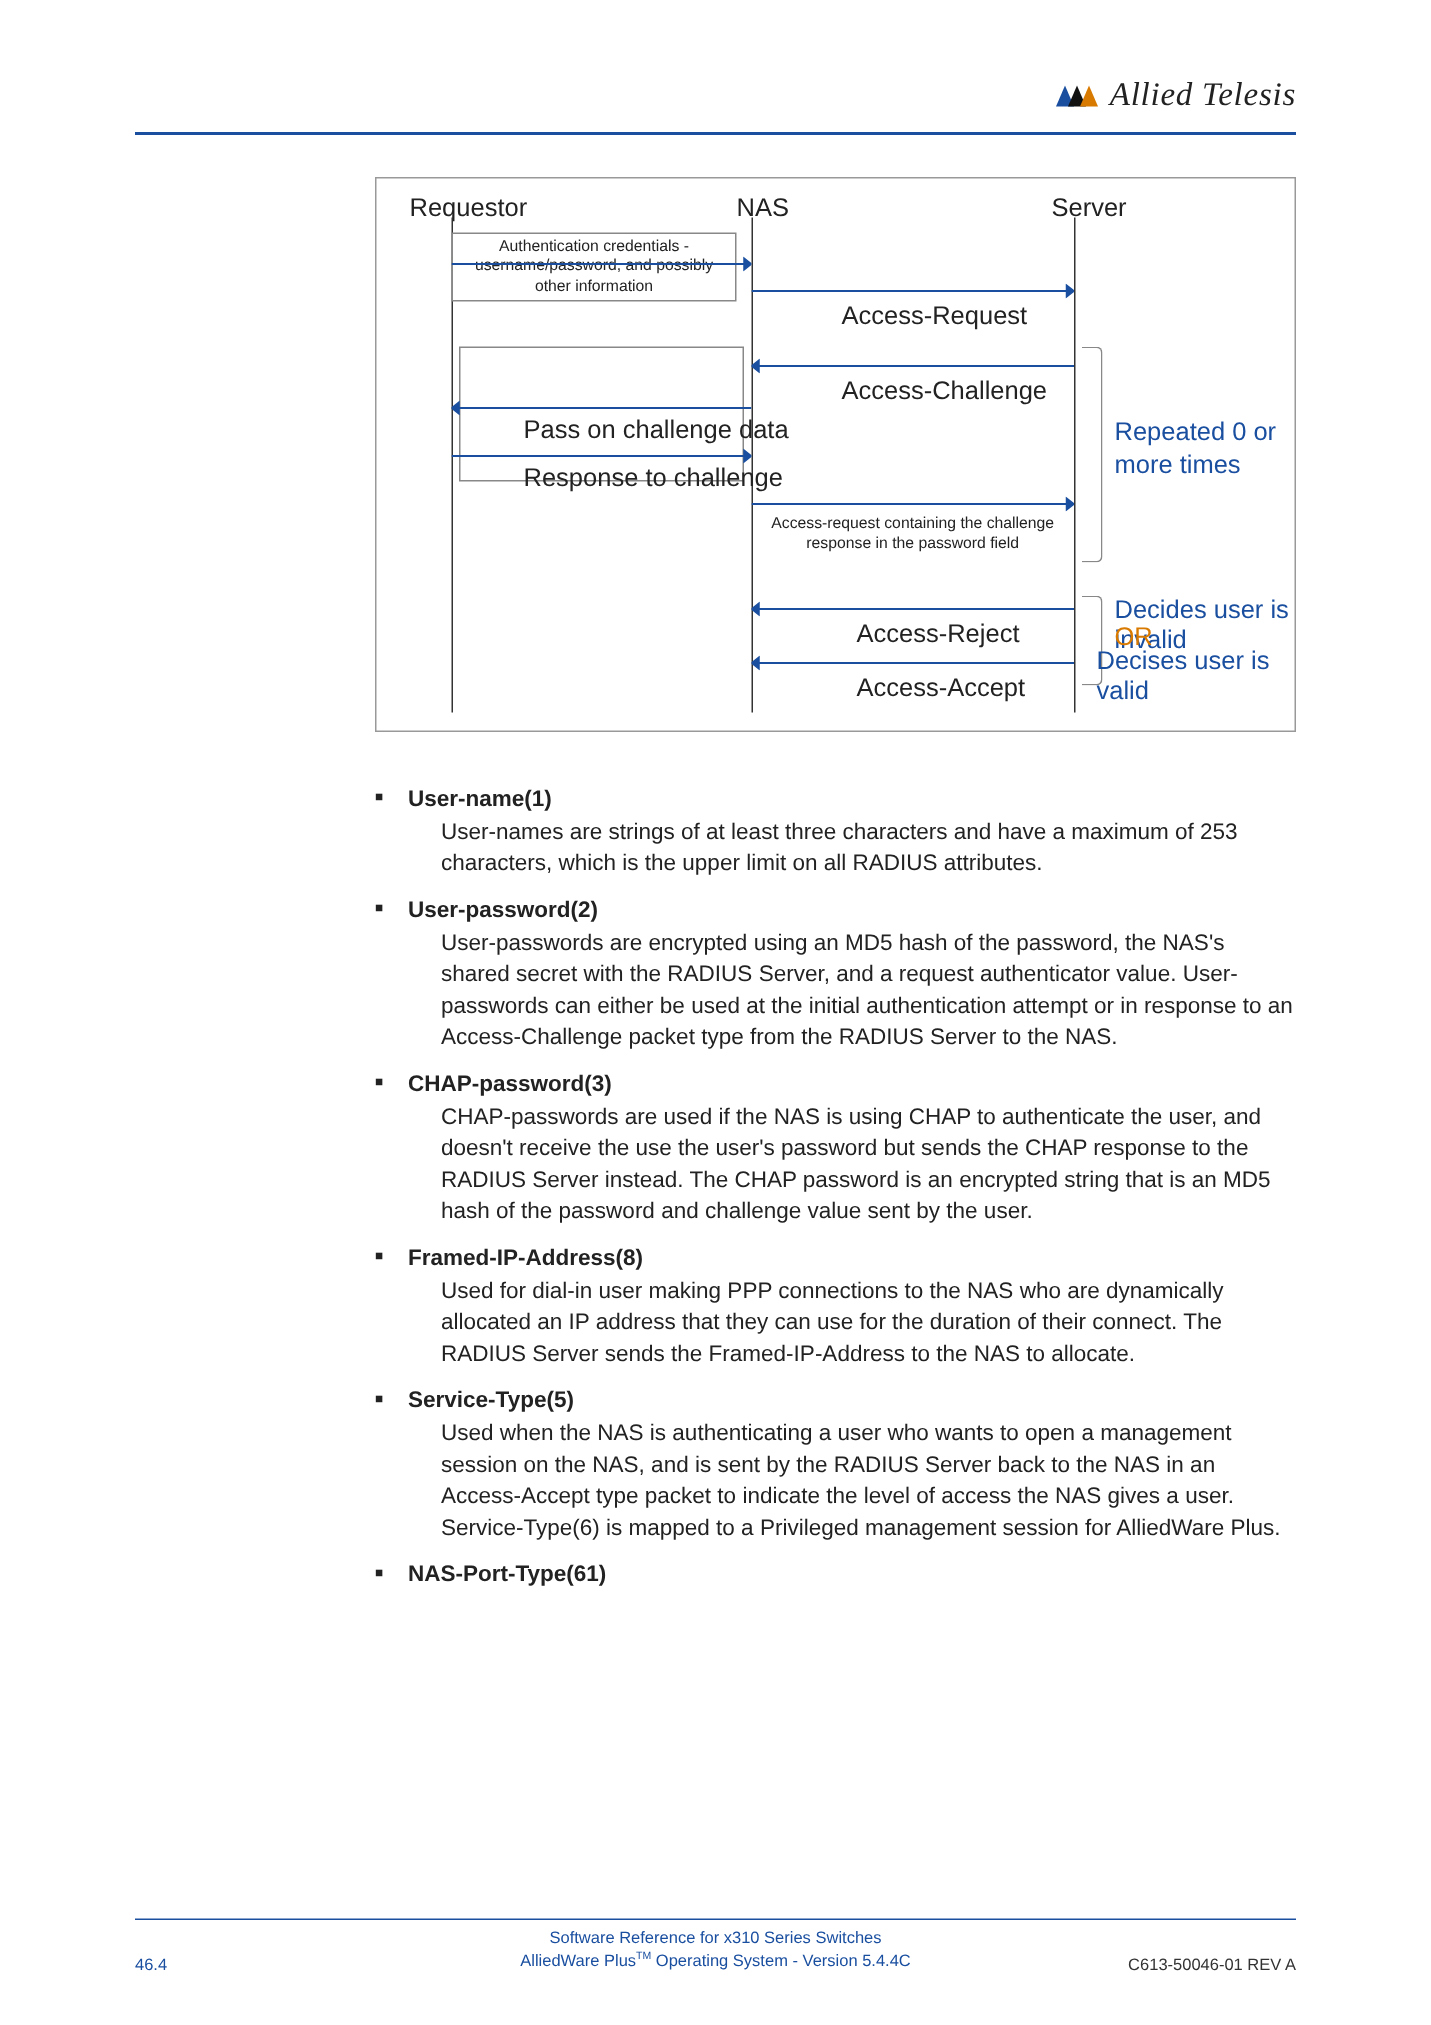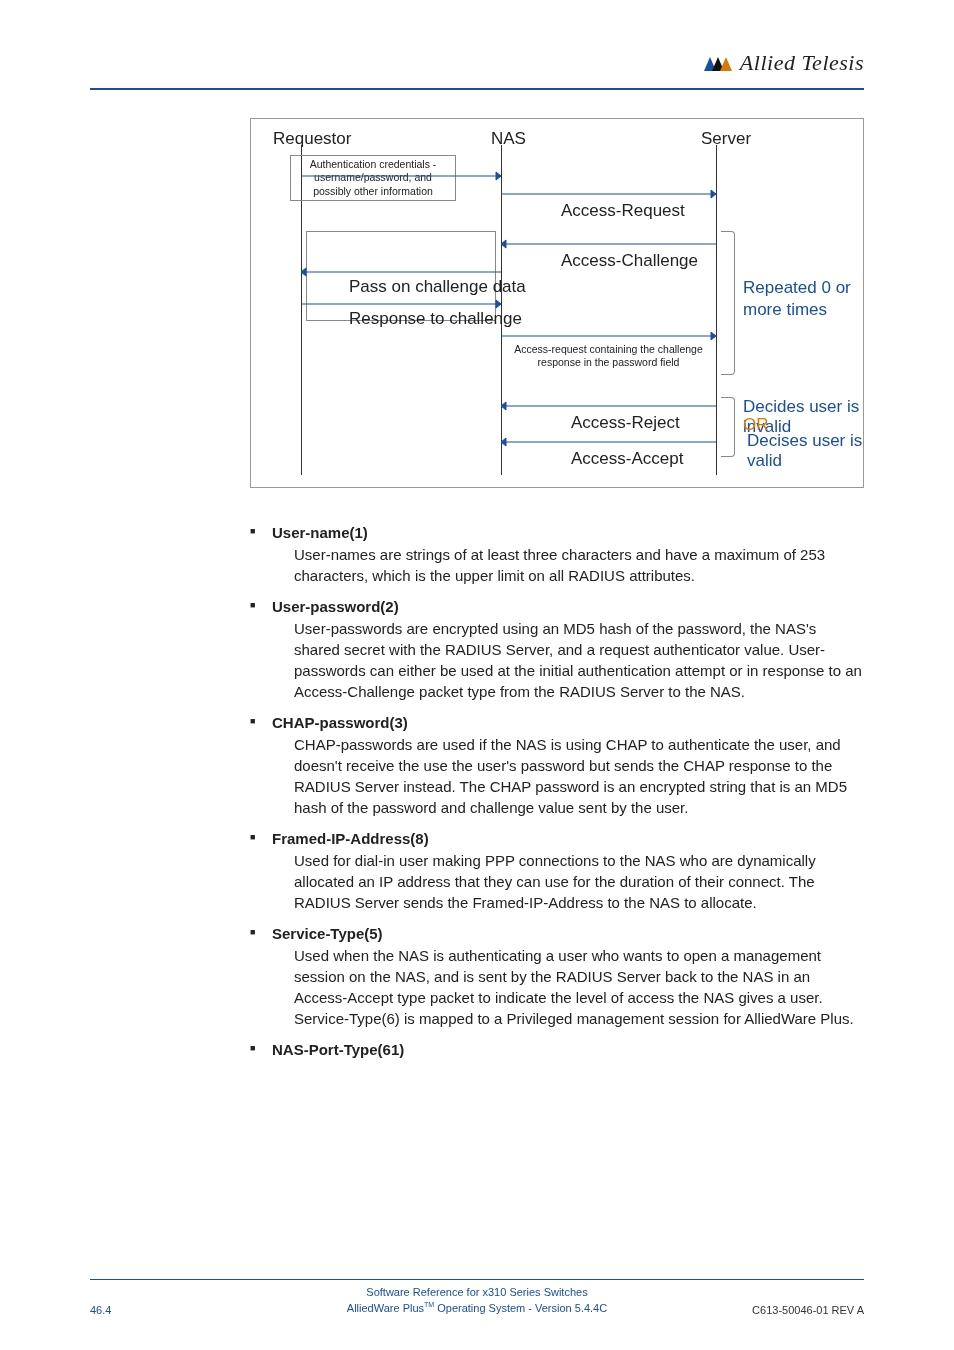--- a/index.html
+++ b/index.html
@@ -52,21 +52,21 @@
     <div class="diagram-box">
 
       <div class="dlabel" style="left:22px; top:10px;">Requestor</div>
       <div class="dlabel" style="left:240px; top:10px;">NAS</div>
       <div class="dlabel" style="left:450px; top:10px;">Server</div>
 
       <div class="lifeline" style="left:50px; top:26px; height:330px;"></div>
       <div class="lifeline" style="left:250px; top:26px; height:330px;"></div>
       <div class="lifeline" style="left:465px; top:26px; height:330px;"></div>
 
-      <div class="dbox" style="left:39px; top:36px; width:166px; height:46px;">Authentication credentials - username/password, and possibly other information</div>
+      <div class="dbox" style="left:50px; top:36px; width:190px; height:46px;">Authentication credentials - username/password, and possibly other information</div>
       <svg class="arrow" style="left:50px; top:52px;" width="200" height="10">
           <line x1="0" y1="5" x2="195" y2="5" stroke="#1a4fa0" stroke-width="1.2"></line>
           <polygon points="195,1 200,5 195,9"></polygon>
         </svg>
       <svg class="arrow" style="left:250px; top:70px;" width="215" height="10">
           <line x1="0" y1="5" x2="210" y2="5" stroke="#1a4fa0" stroke-width="1.2"></line>
           <polygon points="210,1 215,5 210,9"></polygon>
         </svg>
       <div class="dlabel" style="left:310px; top:82px;">Access-Request</div>
 
@@ -102,21 +102,21 @@
       <div class="dlabel" style="left:320px; top:294px;">Access-Reject</div>
       <svg class="arrow" style="left:250px; top:318px;" width="215" height="10">
           <line x1="215" y1="5" x2="5" y2="5" stroke="#1a4fa0" stroke-width="1.2"></line>
           <polygon points="5,1 0,5 5,9"></polygon>
         </svg>
       <div class="dlabel" style="left:320px; top:330px;">Access-Accept</div>
 
       <div class="bracket" style="left:470px; top:278px; width:14px; height:60px;"></div>
       <div class="dlabel blue" style="left:492px; top:278px; width:118px; text-align:left;">Decides user is invalid</div>
       <div class="dlabel" style="left:492px; top:296px; color:#d97a00; text-align:center;">OR</div>
-      <div class="dlabel blue" style="left:496px; top:312px; width:118px; text-align:left;">Decises user is valid</div>
+      <div class="dlabel blue" style="left:480px; top:312px; width:118px; text-align:left;">Decises user is valid</div>
     </div>
 
 
     <ul class="attrs">
       <li>
         <span class="attr-title">User-name(1)</span>
         <div class="attr-body">User-names are strings of at least three characters and have a maximum of 253 characters, which is the upper limit on all RADIUS attributes.</div>
       </li>
       <li>
         <span class="attr-title">User-password(2)</span>

